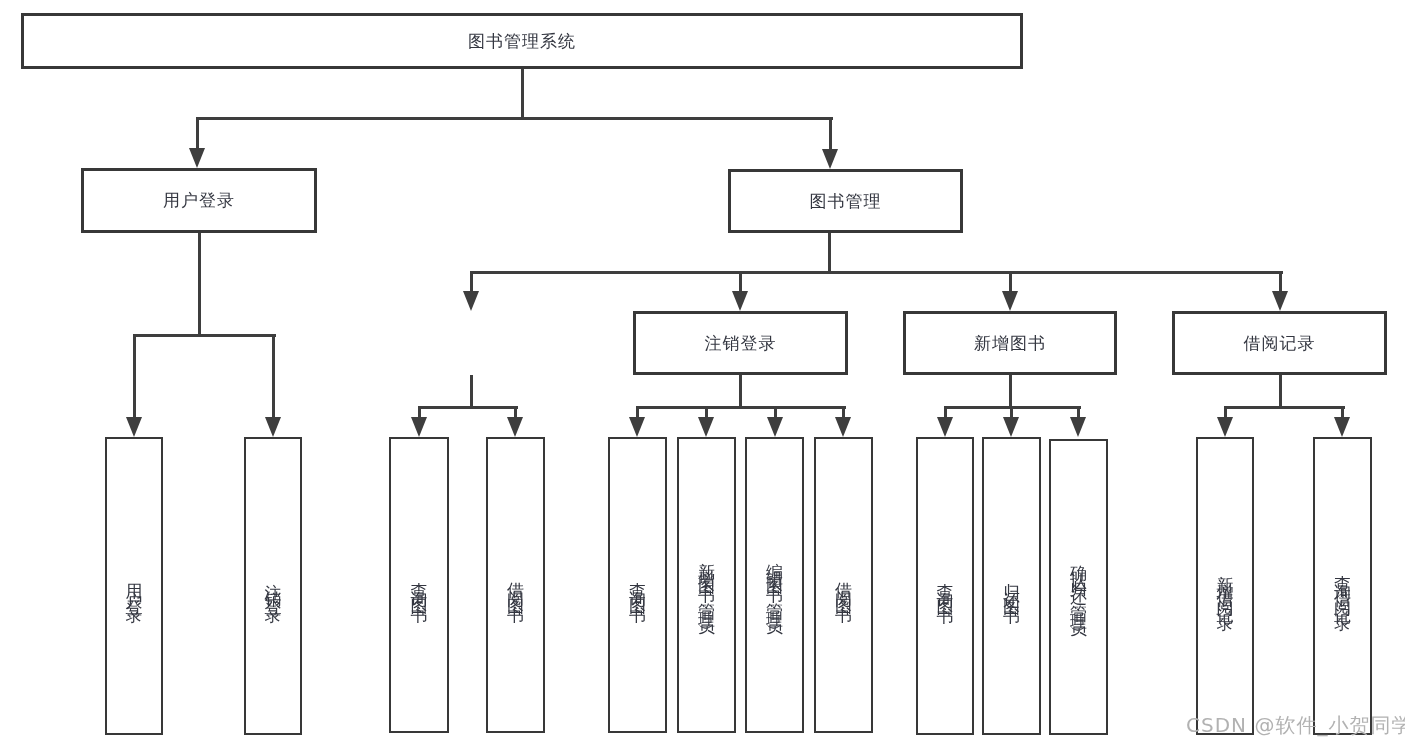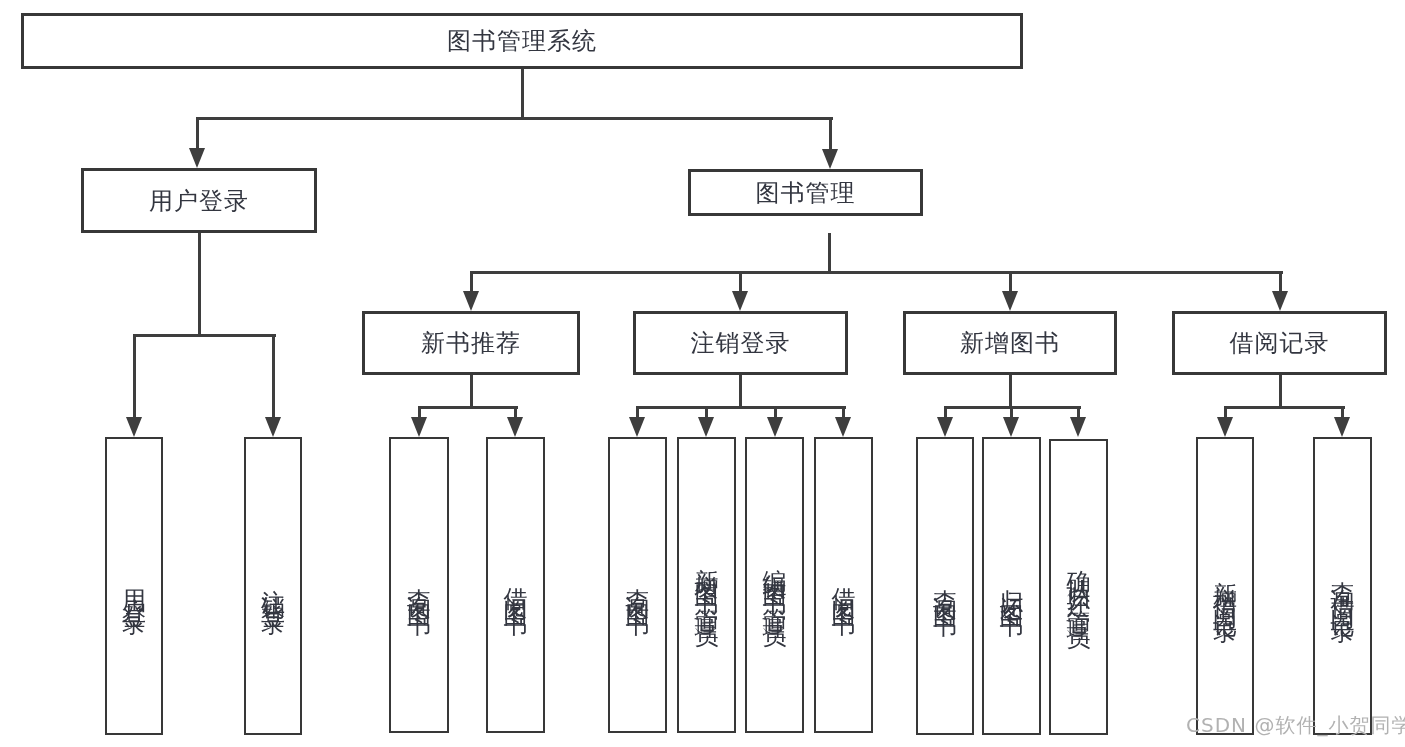--- a/index.html
+++ b/index.html
@@ -10,21 +10,21 @@
     font-family:"DejaVu Sans","Liberation Sans",sans-serif;
     overflow:hidden;
   }
   .node {
     position:absolute;
     background:#ffffff;
     border:3px solid #383838;
     box-sizing:border-box;
     display:flex; align-items:center; justify-content:center;
     color:#333640;
-    font-size:24px;
+    font-size:17px;
     letter-spacing:1px;
     z-index:2;
   }
   .node.leaf { border-width:2px; }
   .node.leaf .vtext {
     writing-mode:vertical-rl;
     text-orientation:mixed;
     letter-spacing:8px;
     line-height:1;
     white-space:nowrap;
@@ -52,27 +52,24 @@
 
 <div id="canvas">
 
   <div class="node" style="left:21px;top:13px;width:1002px;height:56px">
     <span>图书管理系统</span>
   </div>
 
   <div class="node" style="left:81px;top:168px;width:236px;height:65px">
     <span>用户登录</span>
   </div>
-  <div class="node" style="left:688px;top:169px;width:235px;height:47px">
+  <div class="node" style="left:728px;top:169px;width:235px;height:64px">
     <span>图书管理</span>
   </div>
 
-  <div class="node" style="left:362px;top:311px;width:218px;height:64px">
-    <span>新书推荐</span>
-  </div>
   <div class="node" style="left:633px;top:311px;width:215px;height:64px">
     <span>注销登录</span>
   </div>
   <div class="node" style="left:903px;top:311px;width:214px;height:64px">
     <span>新增图书</span>
   </div>
   <div class="node" style="left:1172px;top:311px;width:215px;height:64px">
     <span>借阅记录</span>
   </div>
 

